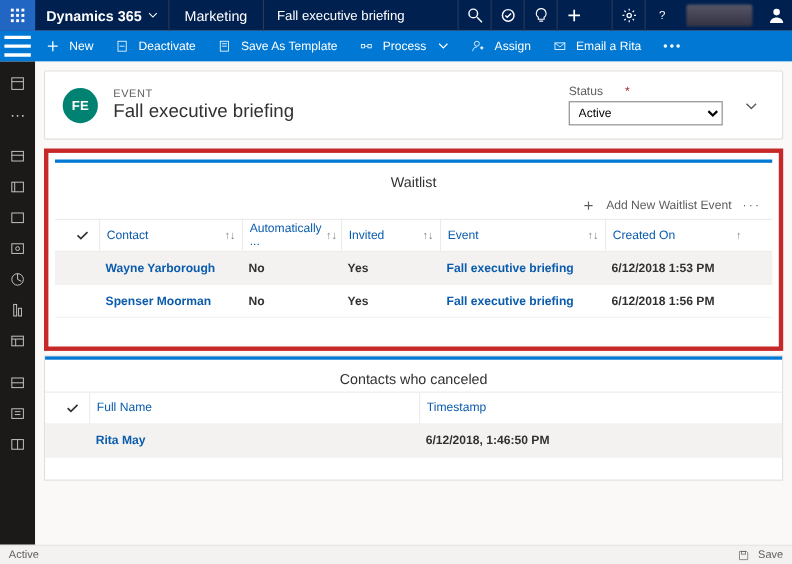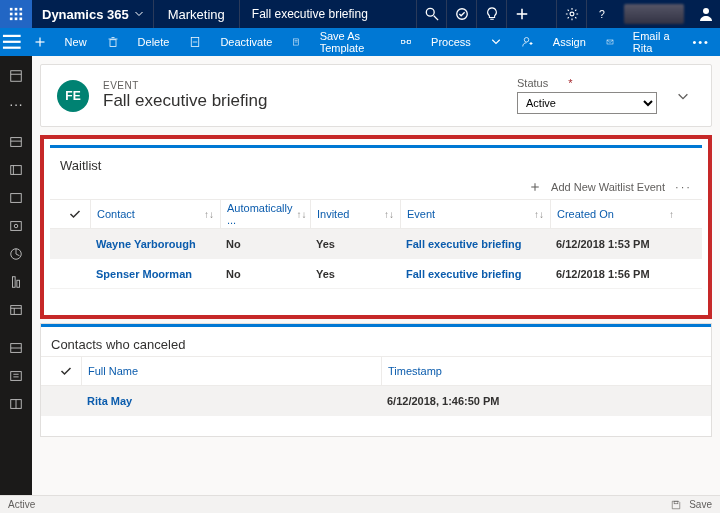--- a/index.html
+++ b/index.html
@@ -10,21 +10,21 @@
   .brand { padding: 0 10px; font-size: 13px; font-weight: 600; display: flex; align-items: center; gap: 6px; border-right: 1px solid #2a3a5a; height: 100%; }
   .module { padding: 0 14px; font-size: 13px; border-right: 1px solid #2a3a5a; height: 100%; display: flex; align-items: center; }
   .crumb { padding: 0 12px; font-size: 12px; height: 100%; display: flex; align-items: center; }
   .top-spacer { flex: 1; }
   .topicon { width: 30px; height: 28px; display: flex; align-items: center; justify-content: center; border-left: 1px solid #2a3a5a; }
   .topicon svg { width: 14px; height: 14px; fill: #fff; }
   .user { width: 60px; height: 20px; margin: 0 8px; background: linear-gradient(#556,#334); border-radius: 2px; filter: blur(1px); }
   .persona { width: 28px; height: 28px; display: flex; align-items: center; justify-content: center; }
   .persona svg { width: 16px; height: 16px; fill: #fff; }
   .cmdbar { display: flex; align-items: center; height: 28px; background: #0078d4; color: #fff; font-size: 11px; gap: 0; }
-  .cmd { display: flex; align-items: center; gap: 19px; padding: 0 10px; height: 100%; border-right: 0 solid rgba(255,255,255,0.15); }
+  .cmd { display: flex; align-items: center; gap: 9px; padding: 0 10px; height: 100%; border-right: 0 solid rgba(255,255,255,0.15); }
   .cmd svg { width: 12px; height: 12px; fill: #fff; }
   .left-gutter { width: 32px; display: flex; align-items: center; justify-content: center; }
   .shell { display: flex; height: calc(513px - 28px - 28px - 18px); }
   .navrail { width: 32px; background: #1b1a19; display: flex; flex-direction: column; align-items: center; padding-top: 6px; gap: 0; }
   .railbtn { width: 32px; height: 28px; display: flex; align-items: center; justify-content: center; }
   .railbtn svg { width: 14px; height: 14px; fill: #c8c8c8; }
   .railspacer { height: 10px; }
   .raildots { color: #c8c8c8; font-size: 14px; line-height: 28px; height: 28px; }
   .content { flex: 1; background: #faf9f8; padding: 8px; overflow: auto; }
   .formhead { background: #fff; border: 1px solid #e1dfdd; border-radius: 2px; padding: 12px 16px; display: flex; align-items: center; gap: 14px; }
@@ -33,21 +33,21 @@
   .headtext .title { font-size: 17px; color: #323130; }
   .headgrow { flex: 1; }
   .statusblock { display: flex; flex-direction: column; font-size: 11px; width: 140px; }
   .statusblock .lbl { color: #605e5c; display: flex; gap: 20px; }
   .statusblock .req { color: #a4262c; }
   .statusblock select { margin-top: 3px; font-size: 11px; height: 22px; border: 1px solid #8a8886; background: #fff; padding: 0 4px; }
   .chev { width: 24px; display: flex; justify-content: center; color: #605e5c; }
   .section-w { margin-top: 8px; border: 4px solid #c62828; padding: 6px; background: #fff; }
   .section-c { margin-top: 4px; background: #fff; border: 1px solid #e1dfdd; }
   .secbar { height: 3px; background: #0078d4; }
-  .sectitle { font-size: 13px; color: #323130; padding: 10px 10px 4px; }
+  .sectitle { font-size: 13px; color: #323130; padding: 10px 10px 4px; text-align: center; }
   .subbar { display: flex; justify-content: flex-end; align-items: center; gap: 10px; padding: 4px 10px 6px; font-size: 11px; color: #605e5c; }
   .subbar svg { width: 12px; height: 12px; fill: #605e5c; }
   .gridhead, .gridrow { display: flex; align-items: center; font-size: 11px; padding: 0 10px; height: 30px; }
   .gridhead { border-top: 1px solid #edebe9; border-bottom: 1px solid #edebe9; color: #0b5cad; }
   .gridrow { border-bottom: 1px solid #f3f2f1; color: #323130; font-weight: bold; }
   .gridrow.alt { background: #f3f2f1; }
   .col-chk { width: 30px; display: flex; justify-content: center; }
   .col-chk svg { width: 12px; height: 12px; fill: #323130; }
   .col { padding: 0 6px; display: flex; align-items: center; gap: 4px; border-left: 1px solid #edebe9; height: 100%; }
   .col.link { color: #0b5cad; }
@@ -151,28 +151,20 @@
     </div>
   <div class="cmd">
       <svg viewBox="0 0 16 16">
         <line x1="8" y1="2" x2="8" y2="14" stroke="#fff" stroke-width="1.6"></line>
         <line x1="2" y1="8" x2="14" y2="8" stroke="#fff" stroke-width="1.6"></line>
       </svg>
       <span>New</span>
     </div>
   <div class="cmd">
       <svg viewBox="0 0 16 16">
-        <rect x="4" y="5" width="8" height="9" stroke="#fff" fill="none"></rect>
-        <line x1="2" y1="4" x2="14" y2="4" stroke="#fff"></line>
-        <line x1="6" y1="2" x2="10" y2="2" stroke="#fff"></line>
-      </svg>
-      <span>Delete</span>
-    </div>
-  <div class="cmd">
-      <svg viewBox="0 0 16 16">
         <rect x="3" y="2" width="10" height="12" stroke="#fff" fill="none"></rect>
         <line x1="5" y1="8" x2="11" y2="8" stroke="#fff"></line>
       </svg>
       <span>Deactivate</span>
     </div>
   <div class="cmd">
       <svg viewBox="0 0 16 16">
         <rect x="3" y="2" width="10" height="12" stroke="#fff" fill="none"></rect>
         <line x1="5" y1="5" x2="11" y2="5" stroke="#fff"></line>
         <line x1="5" y1="8" x2="11" y2="8" stroke="#fff"></line>

